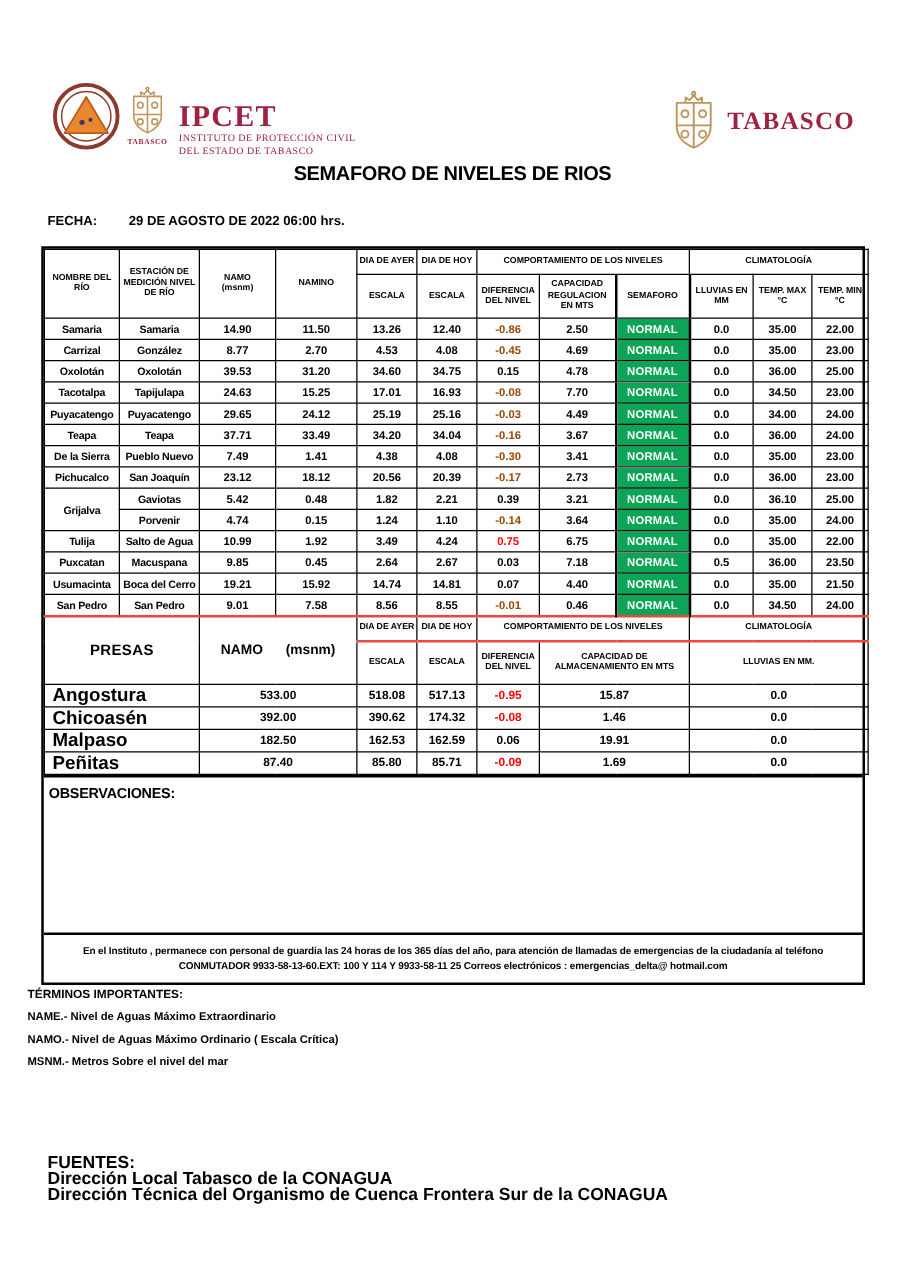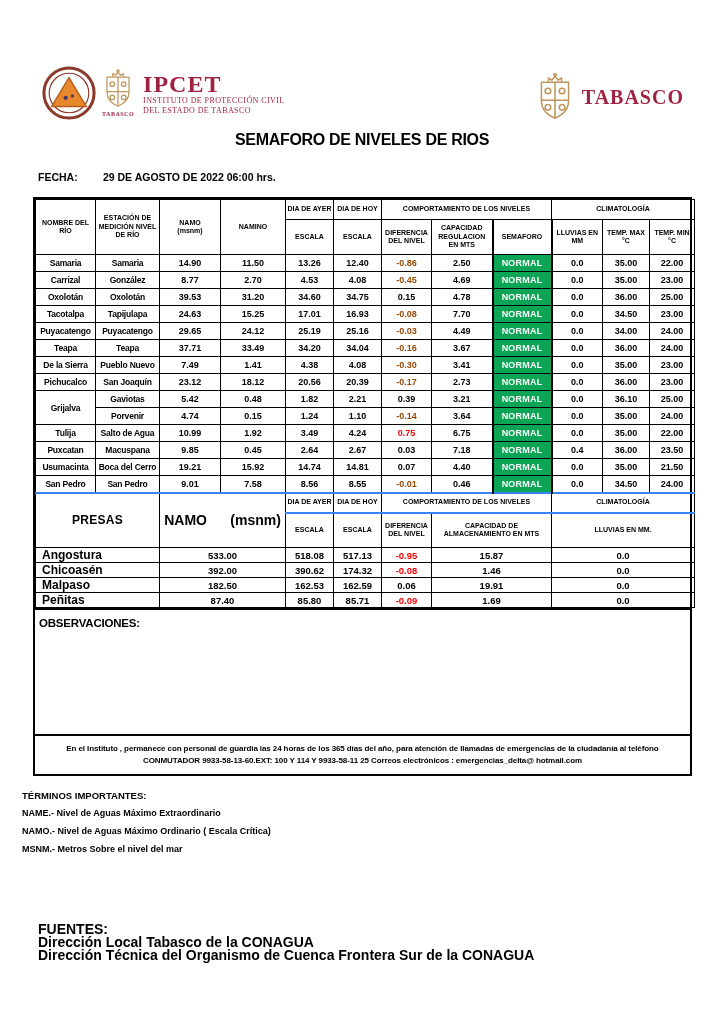--- a/index.html
+++ b/index.html
@@ -10,21 +10,21 @@
     color:#000; position:relative; overflow:hidden;
   }
   .sheet { width:724px; height:1024px; position:relative; }
 
   
   .masthead { position:absolute; top:66px; left:42px; right:30px; height:62px; }
   .brand-left { position:absolute; left:0; top:0; display:flex; align-items:flex-start; }
   .pc-emblem { width:54px; height:54px; }
   .crest-small-wrap { margin-left:6px; display:flex; flex-direction:column; align-items:center; margin-top:2px; }
   .crest-caption { font-size:6px; font-weight:bold; color:#9F2241; letter-spacing:.5px; margin-top:1px; font-family:"Liberation Serif", serif; }
-  .ipcet-text { margin-left:9px; margin-top:6px; font-family:"Liberation Serif", serif; color:#9F2241; }
+  .ipcet-text { margin-left:9px; margin-top:16px; font-family:"Liberation Serif", serif; color:#9F2241; }
   .ipcet-acronym { font-size:24px; font-weight:bold; letter-spacing:1px; line-height:24px; }
   .ipcet-sub { font-size:8px; letter-spacing:.4px; line-height:10px; }
   .brand-right { position:absolute; right:10px; top:6px; display:flex; align-items:center; }
   .tabasco-wordmark { font-family:"Liberation Serif", serif; font-weight:bold; font-size:20px; color:#9F2241; letter-spacing:1px; margin-left:8px; }
 
   
   .title { position:absolute; top:131px; left:0; width:100%; text-align:center;
            font-size:16px; font-weight:bold; letter-spacing:-.3px; }
   .date-row { position:absolute; top:171px; left:38px; right:32px; font-size:10.5px; font-weight:bold; }
   .date-label { display:inline-block; width:62px; }
@@ -36,25 +36,25 @@
   table { border-collapse:collapse; table-layout:fixed; width:100%; }
   td, th { border:1px solid #000; text-align:center; vertical-align:middle; padding:0 1px;
            font-weight:bold; overflow:hidden; }
   th { font-size:7px; line-height:8.5px; }
   .hdr-top th { height:20px; }
   .hdr-bot th { height:35px; }
   .riv td { height:17px; font-size:9px; }
   .riv .station-cell, .riv .river-cell { font-size:8.5px; letter-spacing:-.2px; }
   .sem-col { border-left:2px solid #000 !important; border-right:2px solid #000 !important; }
   .sem-cell { color:#fff; font-size:7.5px; letter-spacing:.2px; }
-  .dams-hdr th { border-top:2px solid #3b82f6; }
+  .dams-hdr th { border-top:2px solid #ef4444; }
   .presas-label { font-size:12px; letter-spacing:.3px; }
-  .presas-namo { font-size:14px; }
+  .presas-namo { font-size:11px; }
   .dam td { height:15px; font-size:9.5px; }
-  .dam .dam-name { text-align:left; padding-left:6px; font-size:12px; }
+  .dam .dam-name { text-align:left; padding-left:6px; font-size:15px; }
 
   .obs-box { border-top:2px solid #000; height:126px; padding:3px 4px; }
   .obs-label { font-size:11.5px; font-weight:bold; letter-spacing:-.2px; }
   .footer-note { border-top:2px solid #000; height:40px; display:flex; flex-direction:column;
                  justify-content:center; text-align:center; font-size:8px; font-weight:bold;
                  line-height:12px; padding:0 8px; letter-spacing:-.1px; }
 
   
   .terms { position:absolute; top:790px; left:22px; width:330px; text-align:left;
            font-weight:bold; }
@@ -323,21 +323,21 @@
           <tr class="riv">
             <td class="river-cell">Puxcatan</td>
             <td class="station-cell">Macuspana</td>
             <td>9.85</td>
             <td>0.45</td>
             <td>2.64</td>
             <td>2.67</td>
             <td style="color: rgb(0, 0, 0);">0.03</td>
             <td>7.18</td>
             <td class="sem-col sem-cell" style="background: rgb(12, 164, 85);">NORMAL</td>
-            <td>0.4</td>
+            <td>0.5</td>
             <td>36.00</td>
             <td>23.50</td>
           </tr>
           <tr class="riv">
             <td class="river-cell">Usumacinta</td>
             <td class="station-cell">Boca del Cerro</td>
             <td>19.21</td>
             <td>15.92</td>
             <td>14.74</td>
             <td>14.81</td>

